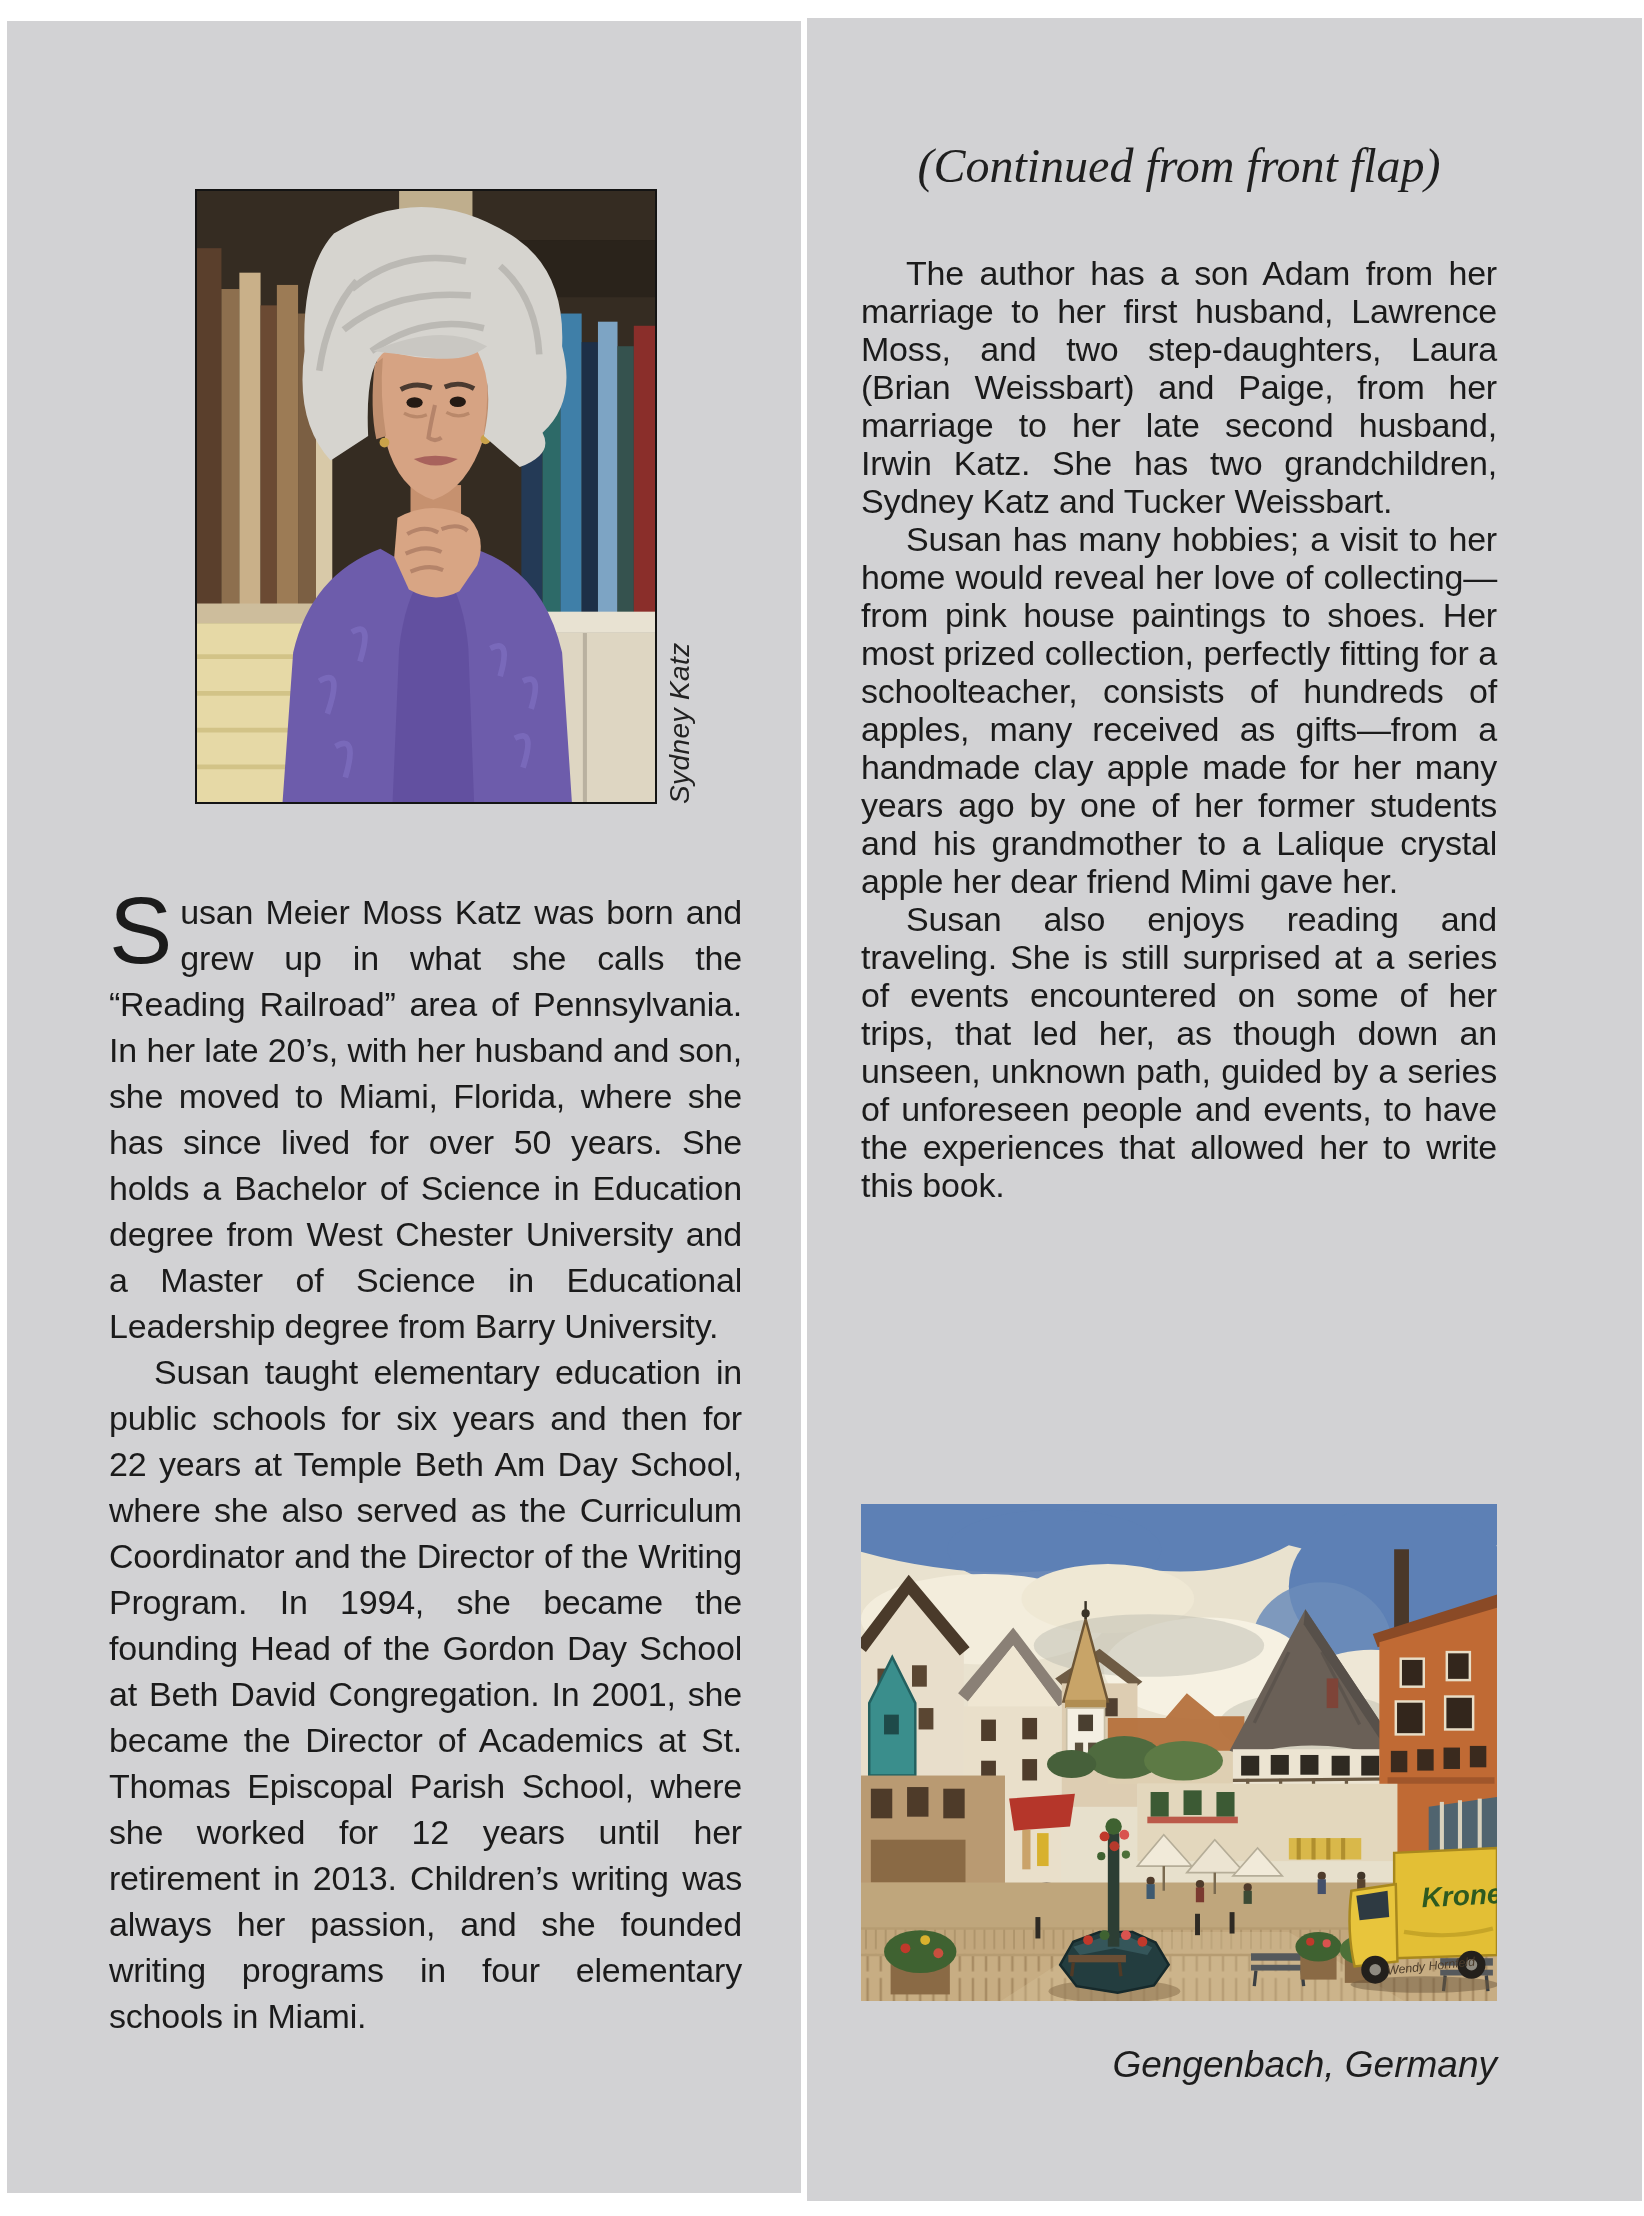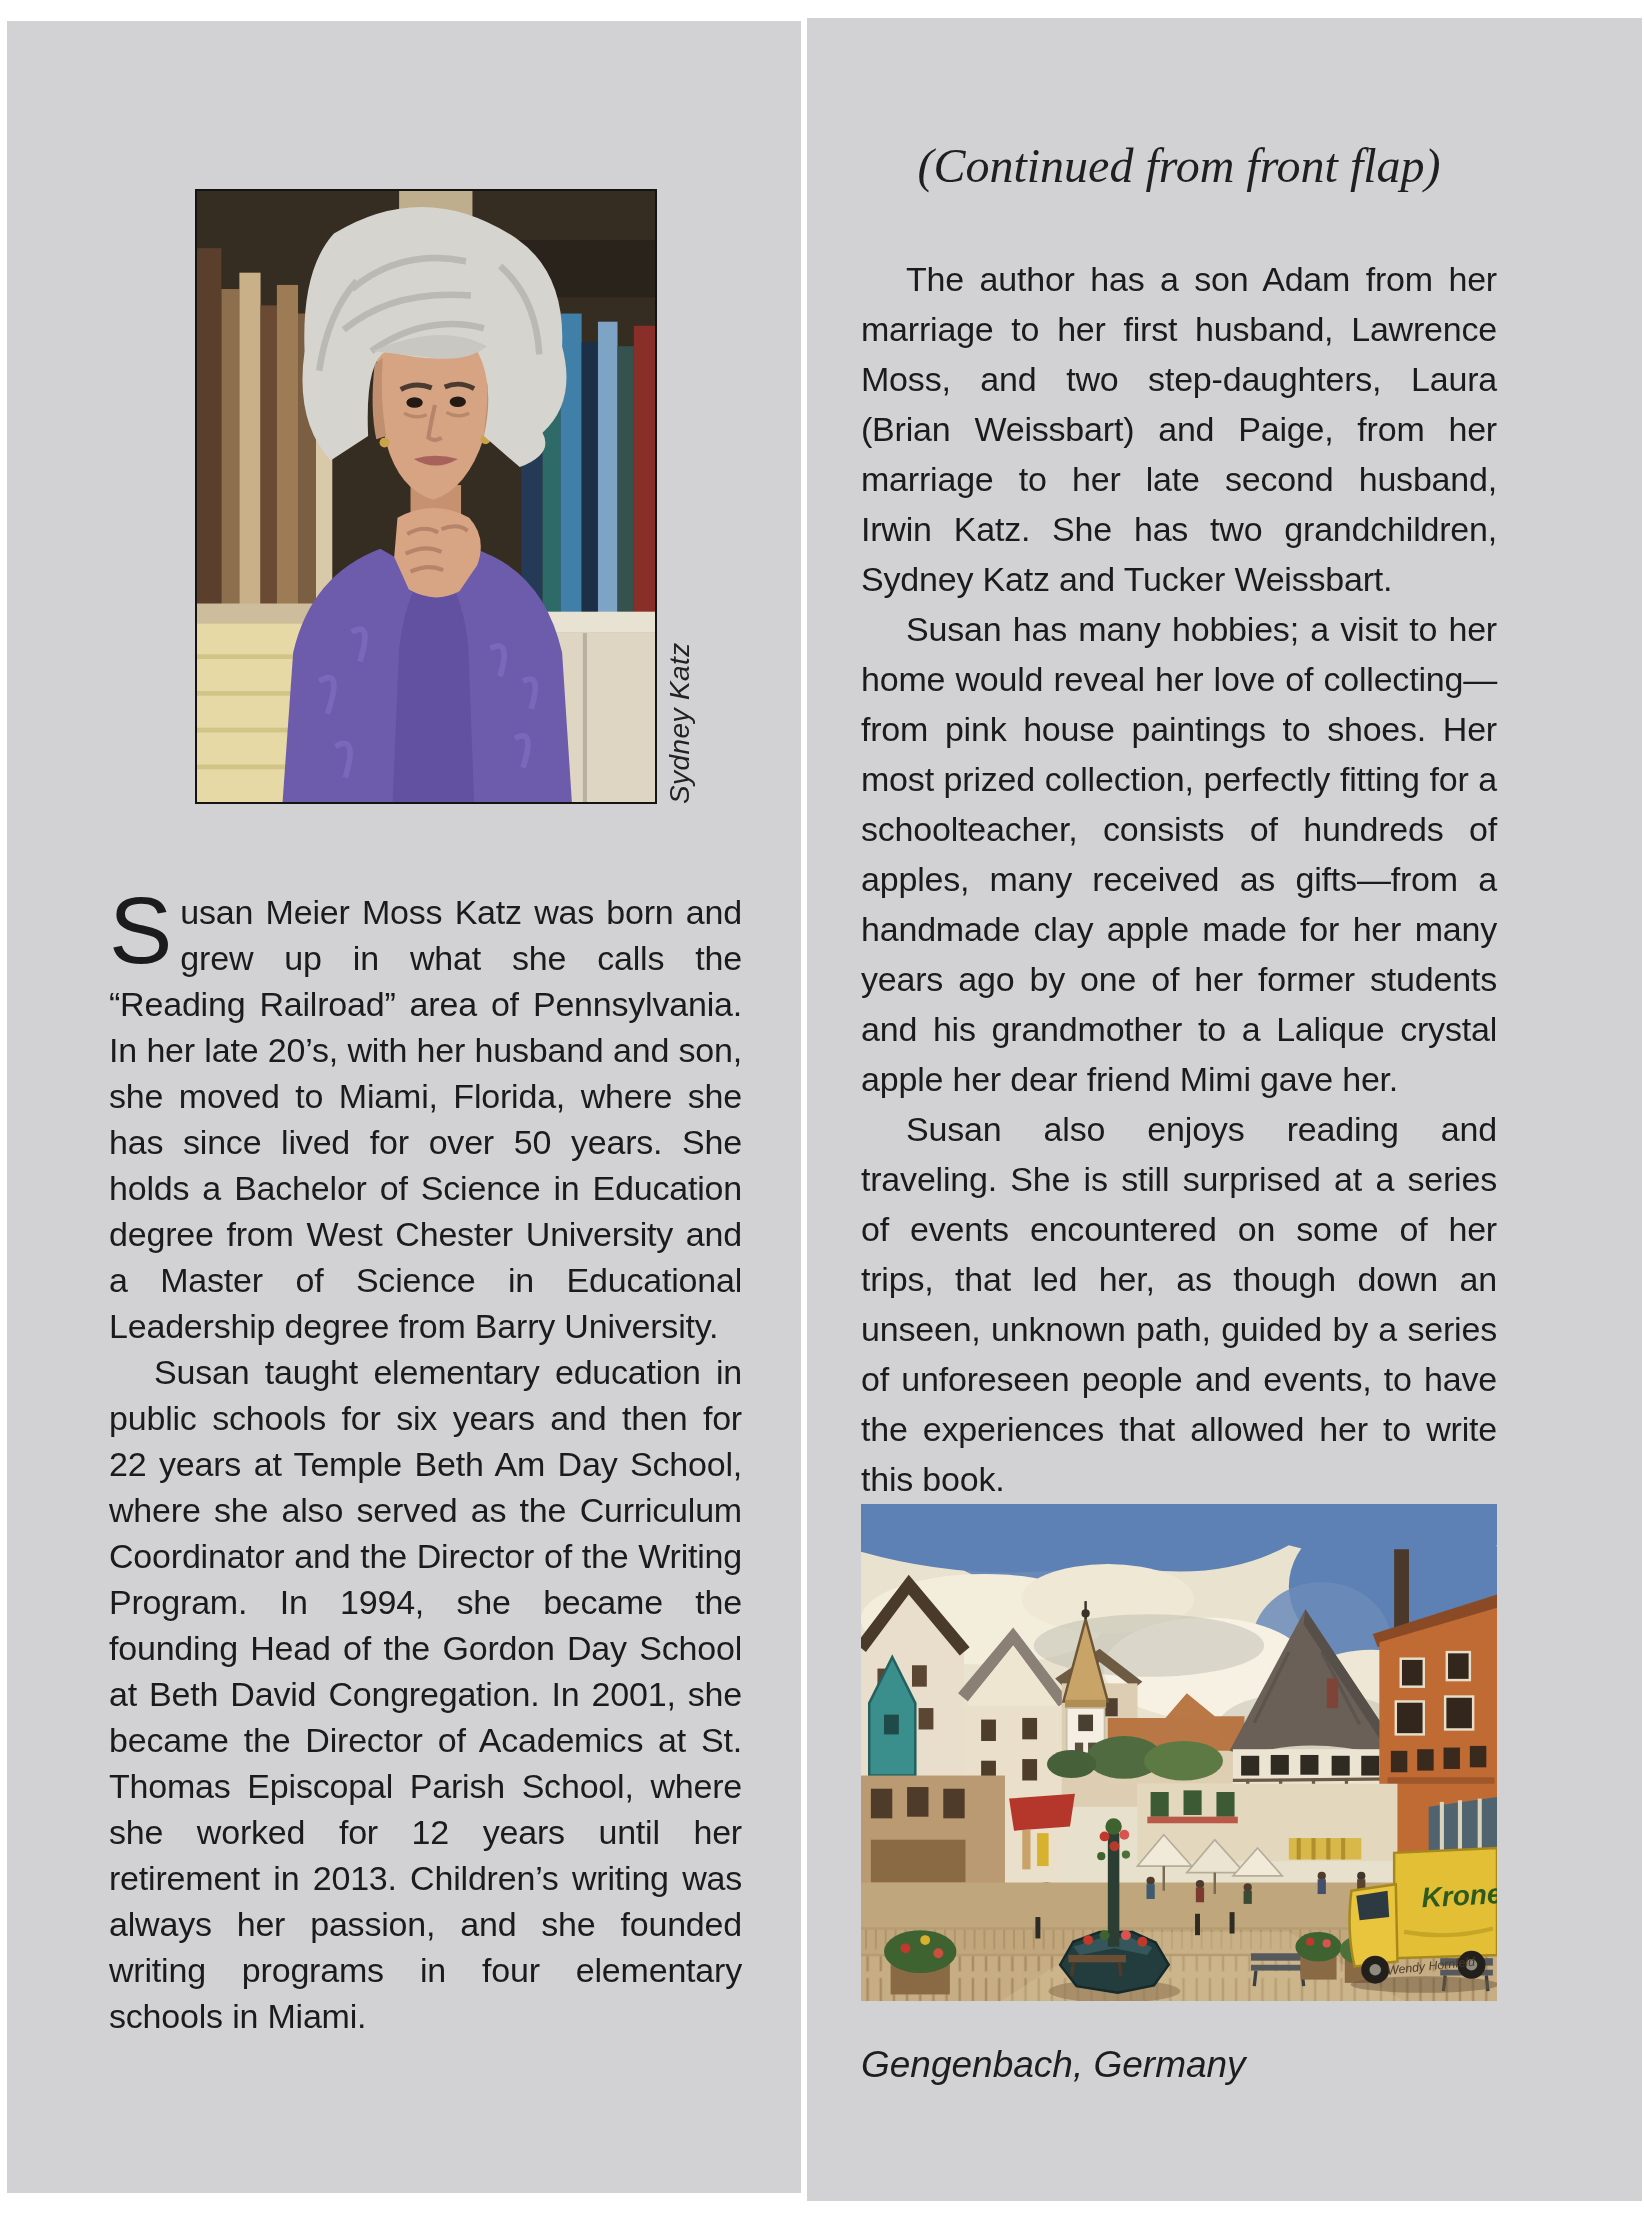--- a/index.html
+++ b/index.html
@@ -44,35 +44,35 @@
 
   
   #continued-note{
     position:absolute;left:861px;top:138px;width:636px;
     text-align:center;
     font-family:"Liberation Serif",serif;font-style:italic;
     font-size:48px;color:#1f1f1f;
   }
   #right-text{
     position:absolute;left:861px;top:254px;width:636px;
-    font-size:34px;line-height:50px;letter-spacing:-0.2px;
+    font-size:34px;line-height:38px;letter-spacing:-0.2px;
     text-align:justify;
   }
   #right-text p{margin:0;}
 
   
   #painting{
     position:absolute;left:861px;top:1504px;width:636px;height:497px;
     background:#e7e0cc;
   }
   #painting svg{display:block;width:100%;height:100%;}
 
   #painting-caption{
     position:absolute;left:861px;top:2044px;width:636px;
-    text-align:left;font-style:italic;font-size:37px;color:#1d1d1d;
+    text-align:right;font-style:italic;font-size:37px;color:#1d1d1d;
   }
 </style>
 </head>
 <body>
 
 <div id="left-flap" class="flap"></div>
 
 <div id="photo-frame">
 
   <svg viewBox="0 0 562 748" preserveAspectRatio="none">

